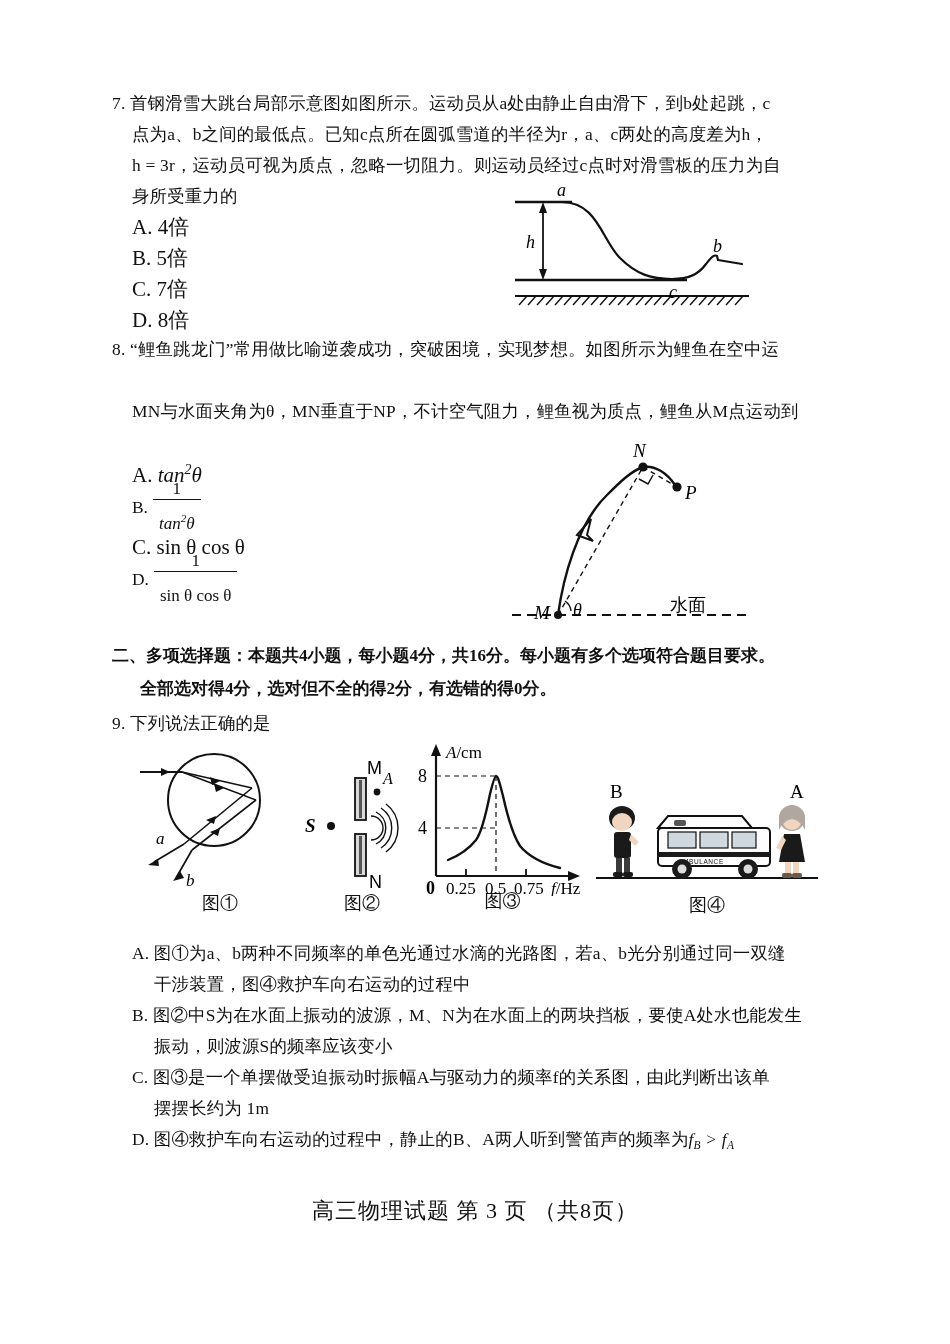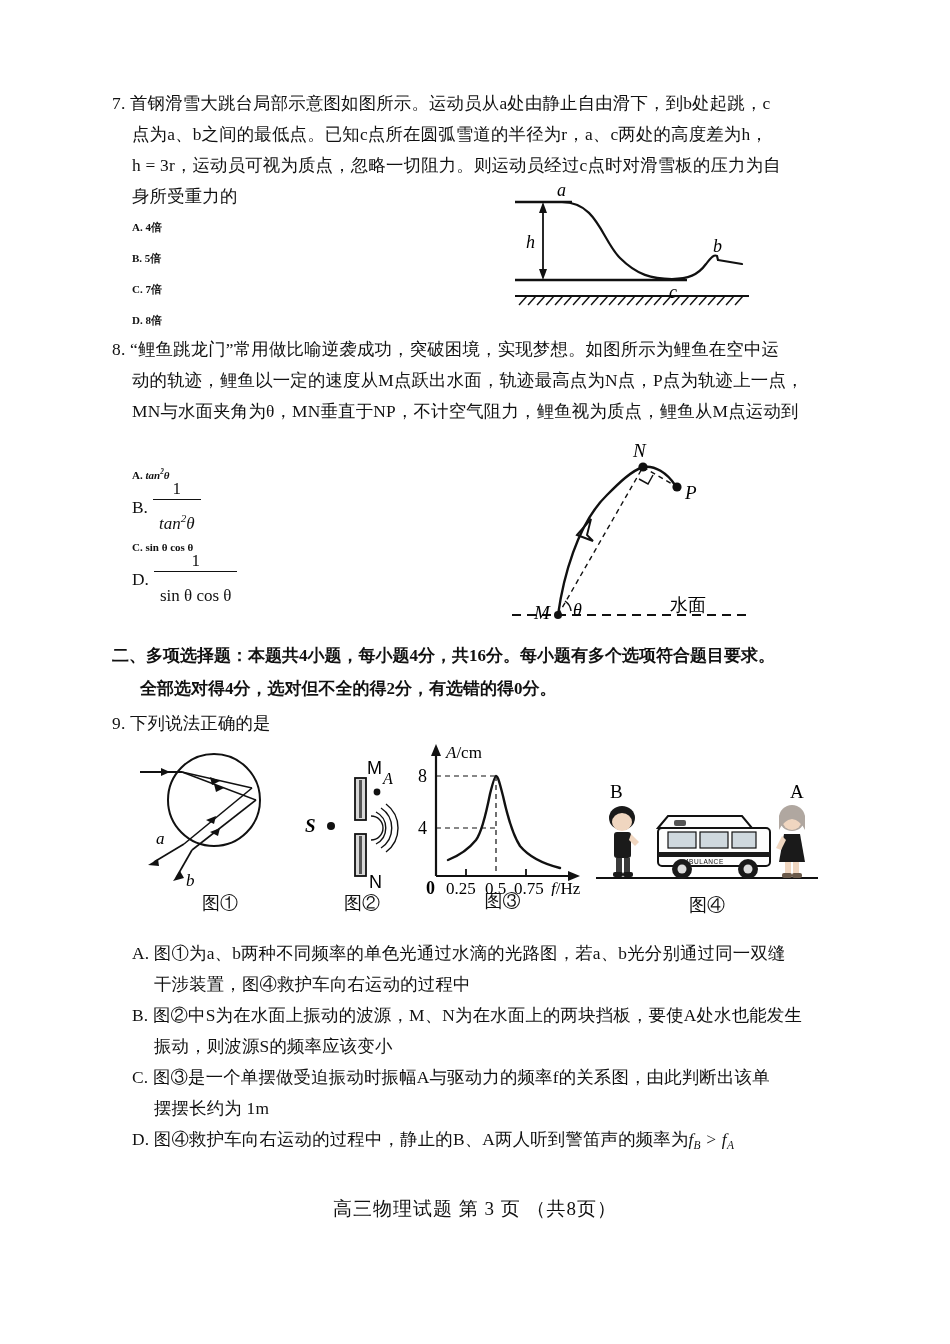--- a/index.html
+++ b/index.html
@@ -34,25 +34,24 @@
     font-size: 17.4px;
     line-height: 31px;
     letter-spacing: 0.2px;
     white-space: nowrap;
   }
   .indent { padding-left: 20px; text-align: center; }
   .it { font-style: italic; font-family: "Liberation Serif", serif; }
 
   
   .opt {
-    font-size: 11px;
+    font-size: 21px;
     line-height: 30px;
     padding-left: 20px;
     white-space: nowrap;
-    font-weight: bold;
   }
 
   
   .frac {
     display: inline-block;
     vertical-align: middle;
     text-align: center;
     line-height: 1.05;
     margin: 0 2px;
     position: relative;
@@ -91,21 +90,21 @@
   }
   .sect.l2 { padding-left: 28px; }
 
   
   .footer {
     position: absolute;
     left: 0;
     top: 1196px;
     width: 950px;
     text-align: center;
-    font-size: 19px;
+    font-size: 22px;
     letter-spacing: 1px;
   }
 
   
   .fig { position: absolute; }
   .cap {
     text-align: center;
     font-size: 18px;
     line-height: 22px;
     margin-top: 2px;
@@ -176,21 +175,20 @@
           <text x="55" y="16" font-family="Liberation Serif, serif" font-size="18" font-style="italic">a</text>
           <text x="24" y="68" font-family="Liberation Serif, serif" font-size="18" font-style="italic">h</text>
           <text x="211" y="72" font-family="Liberation Serif, serif" font-size="18" font-style="italic">b</text>
           <text x="167" y="118" font-family="Liberation Serif, serif" font-size="18" font-style="italic">c</text>
         </svg>
       </div>
     </div>
 
     <div class="qblock" style="position:absolute; left:0; top:246px; width:740px; height:300px;">
       <div class="qline" style="position:absolute;left:0;top:0;">8. “鲤鱼跳龙门”常用做比喻逆袭成功，突破困境，实现梦想。如图所示为鲤鱼在空中运</div>
-      <div class="qline indent" style="position:absolute;left:0;top:31px;">动的轨迹，鲤鱼以一定的速度从M点跃出水面，轨迹最高点为N点，P点为轨迹上一点，</div>
       <div class="qline indent" style="position:absolute;left:0;top:62px;">MN与水面夹角为θ，MN垂直于NP，不计空气阻力，鲤鱼视为质点，鲤鱼从M点运动到</div>
 
       <div class="opt" style="position:absolute;left:0;top:126px;">
         <span>A.</span>
         <span class="it">tan<sup class="p2">2</sup>θ</span>
       </div>
 
       <div class="optfrac" style="position:absolute;left:0;top:150px;">
         <span class="lbl">B.</span>
         <span class="frac">

